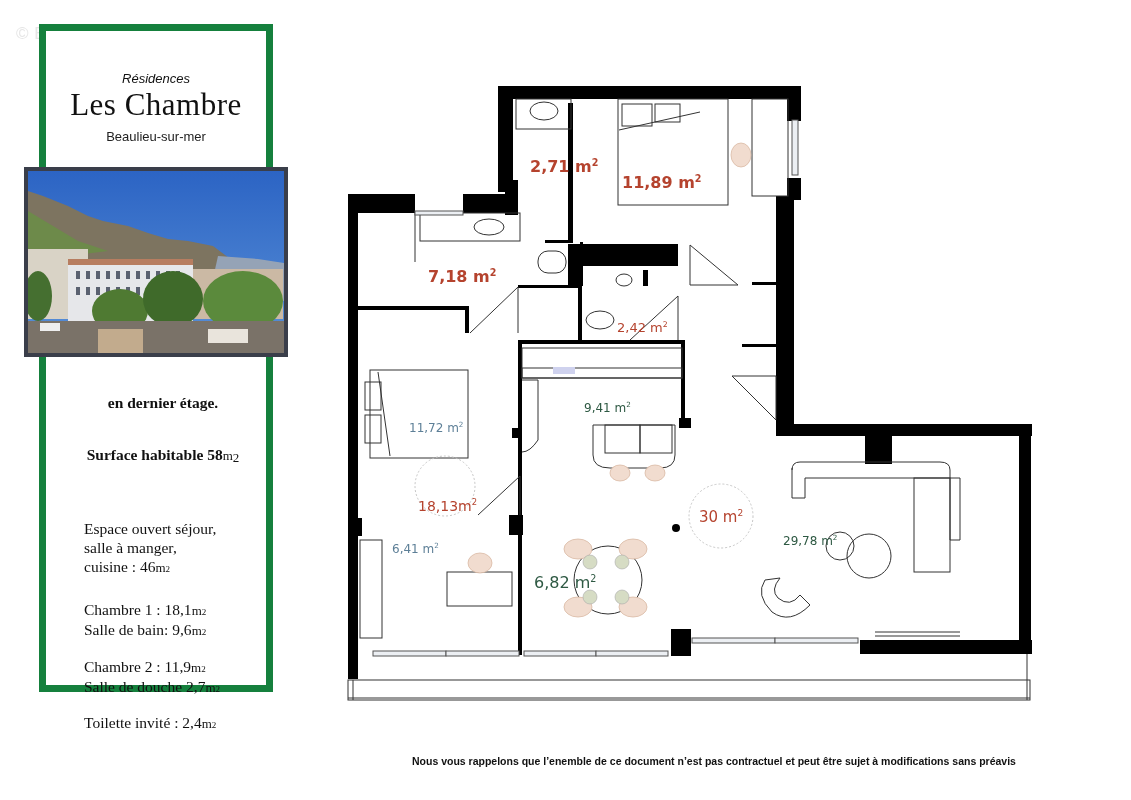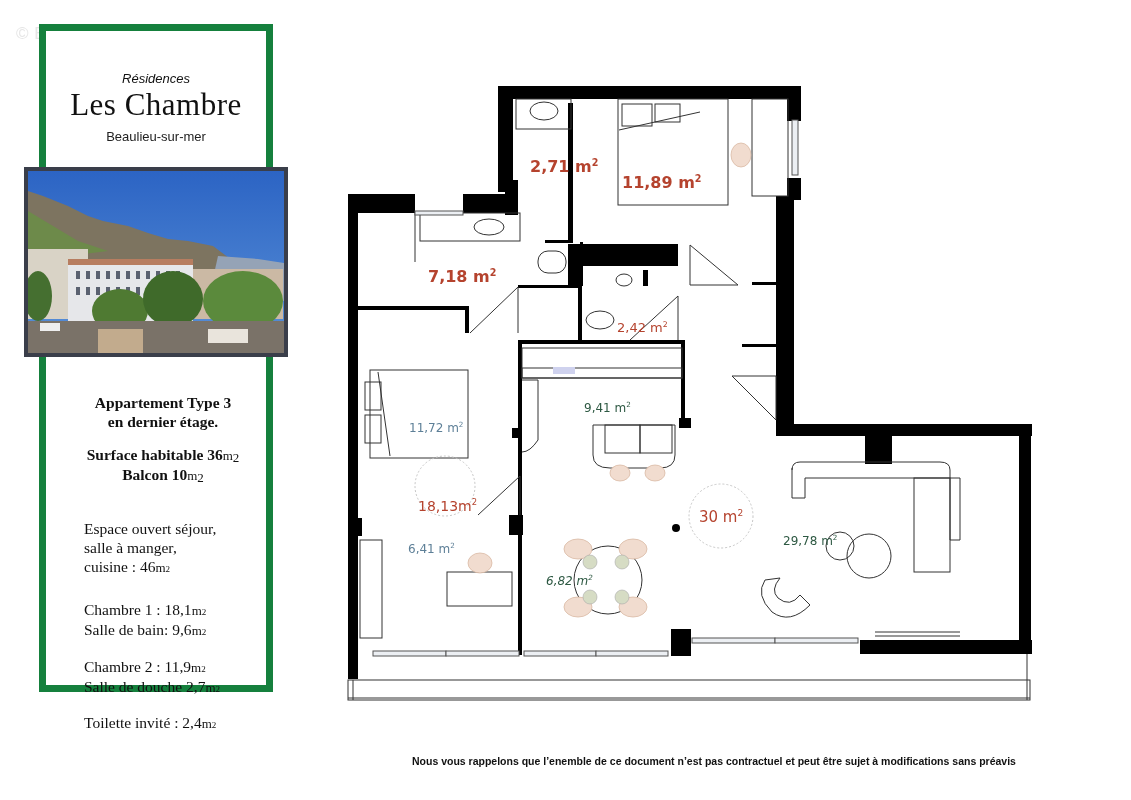--- a/index.html
+++ b/index.html
@@ -29,27 +29,25 @@
 <body>
 
 <div class="watermark">© EtreProprio.com</div>
 
 <div class="panel">
   <div class="res-sub">Résidences</div>
   <div class="res-title">Les Chambre</div>
   <div class="res-city">Beaulieu-sur-mer</div>
 
   <div class="spec-block bold" style="top:362px;">
-    <div>Appartement Type 3</div>
     <div>en dernier étage.</div>
   </div>
 
   <div class="spec-block bold" style="top:414px;">
-    <div><span>Surface habitable 36</span><span class="m">m</span><span class="sup m">2</span></div>
-    <div><span>Balcon 10</span><span class="m">m</span><span class="sup m">2</span></div>
+    <div><span>Surface habitable 58</span><span class="m">m</span><span class="sup m">2</span></div>
   </div>
 
   <div class="spec-block reg" style="top:488px; left:38px;">
     <div>Espace ouvert séjour,</div>
     <div>salle à manger,</div>
     <div><span>cuisine : 46</span><span class="m">m</span><span class="sup">2</span></div>
   </div>
 
   <div class="spec-block reg" style="top:569px; left:38px;">
     <div><span>Chambre 1 : 18,1</span><span class="m">m</span><span class="sup">2</span></div>
@@ -239,19 +237,19 @@
   <rect x="553" y="367" width="22" height="7" fill="#cfd2ee"></rect>
   <polygon points="788,388 788,408 780,398" fill="#000"></polygon>
 </svg>
 
 <div class="area red" style="left:530px; top:157px; font-size:16px;"><span>2,71 m</span><sup>2</sup></div>
 <div class="area red" style="left:622px; top:173px; font-size:16px;"><span>11,89 m</span><sup>2</sup></div>
 <div class="area red" style="left:428px; top:267px; font-size:16px;"><span>7,18 m</span><sup>2</sup></div>
 <div class="area red-sm" style="left:617px; top:301px; font-size:13px;margin-top:19px;"><span>2,42 m</span><sup>2</sup></div>
 <div class="area blue" style="left:409px; top:420px; font-size:12px;"><span>11,72 m</span><sup>2</sup></div>
 <div class="area red-sm" style="left:418px; top:477px; font-size:14px;margin-top:20px;"><span>18,13m</span><sup>2</sup></div>
-<div class="area blue" style="left:408px; top:541px; font-size:12px;"><span>6,41 m</span><sup>2</sup></div>
+<div class="area blue" style="left:392px; top:541px; font-size:12px;"><span>6,41 m</span><sup>2</sup></div>
 <div class="area green" style="left:584px; top:400px; font-size:12px;"><span>9,41 m</span><sup>2</sup></div>
-<div class="area green" style="left:546px; top:573px; font-size:12px;font-style:italic;"><span>6,82 m</span><sup>2</sup></div>
+<div class="area green" style="left:534px; top:573px; font-size:16px;"><span>6,82 m</span><sup>2</sup></div>
 <div class="area red-sm" style="left:699px; top:508px; font-size:15px;"><span>30 m</span><sup>2</sup></div>
 <div class="area green" style="left:783px; top:533px; font-size:12px;"><span>29,78 m</span><sup>2</sup></div>
 
 <div class="disclaimer">Nous vous rappelons que l’enemble de ce document n’est pas contractuel et peut être sujet à modifications sans préavis</div>
 
 </body></html>

